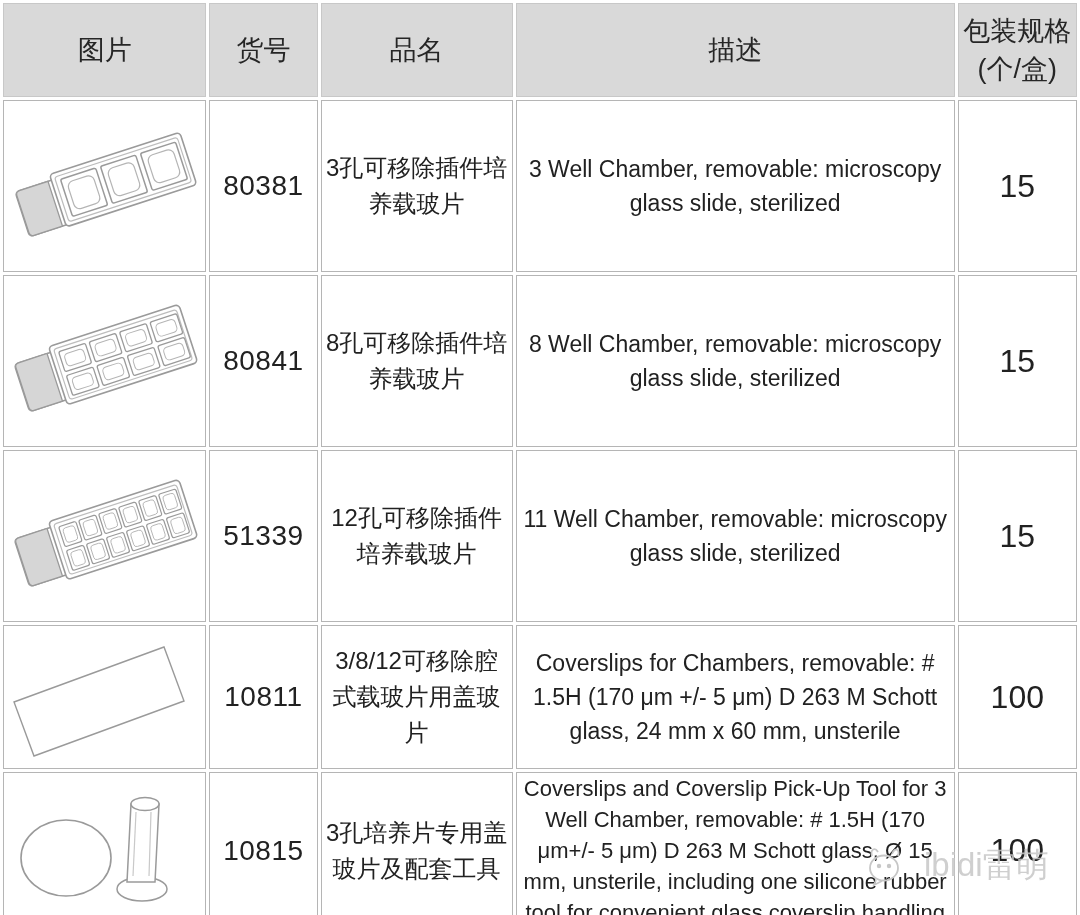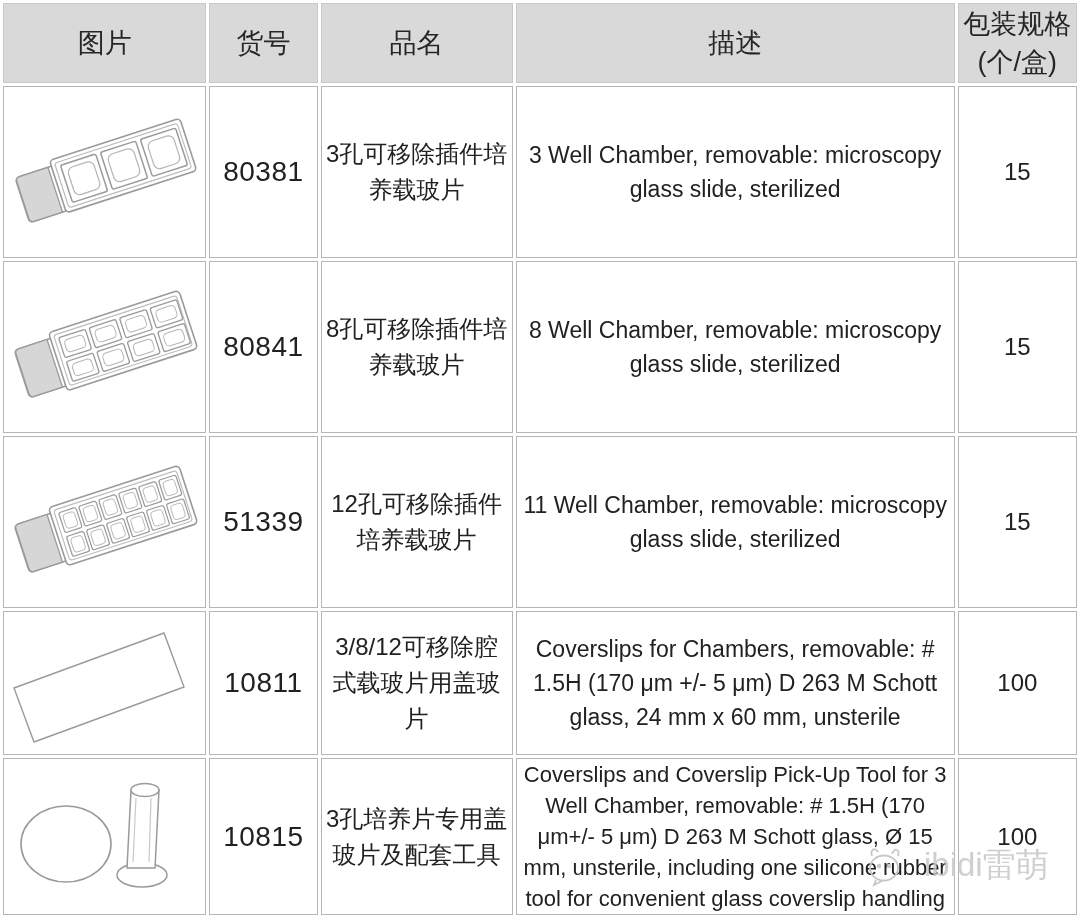--- a/index.html
+++ b/index.html
@@ -15,29 +15,29 @@
   th,td{
     border:1px solid #b5b5b5;
     text-align:center;vertical-align:middle;
     overflow:hidden;
   }
   th{
     background:#d9d9d9;border-color:#c8c8c8;
     font-weight:400;font-size:27px;line-height:38px;
     color:#262626;
   }
-  tr.header-row{height:80px;}
+  tr.header-row{height:94px;}
   tr.row-std{height:172px;margin-top:38px;}
   tr.row-4{height:144px;}
   td.cell-img{padding:0;background:#fff;}
   td.cell-sku{font-size:28px;letter-spacing:.5px;}
   td.cell-name{font-size:24px;line-height:36px;padding:0 3px;}
   td.cell-desc{font-size:23px;line-height:34px;padding:0 6px;text-align:center;}
   td.cell-desc.tight{font-size:22px;line-height:31px;padding:0 2px;}
-  td.cell-pack{font-size:24px;}
+  td.cell-pack{font-size:32px;}
   .img-wrap{width:100%;height:100%;display:flex;align-items:center;justify-content:center;}
   svg.product{display:block;}
   .watermark{
     position:absolute;left:862px;top:843px;z-index:5;
     display:flex;align-items:center;gap:16px;
     color:#c7c7c7;font-size:33px;font-weight:400;
     pointer-events:none;white-space:nowrap;
   }
   .watermark .wm-text{opacity:.85;}
 </style>

